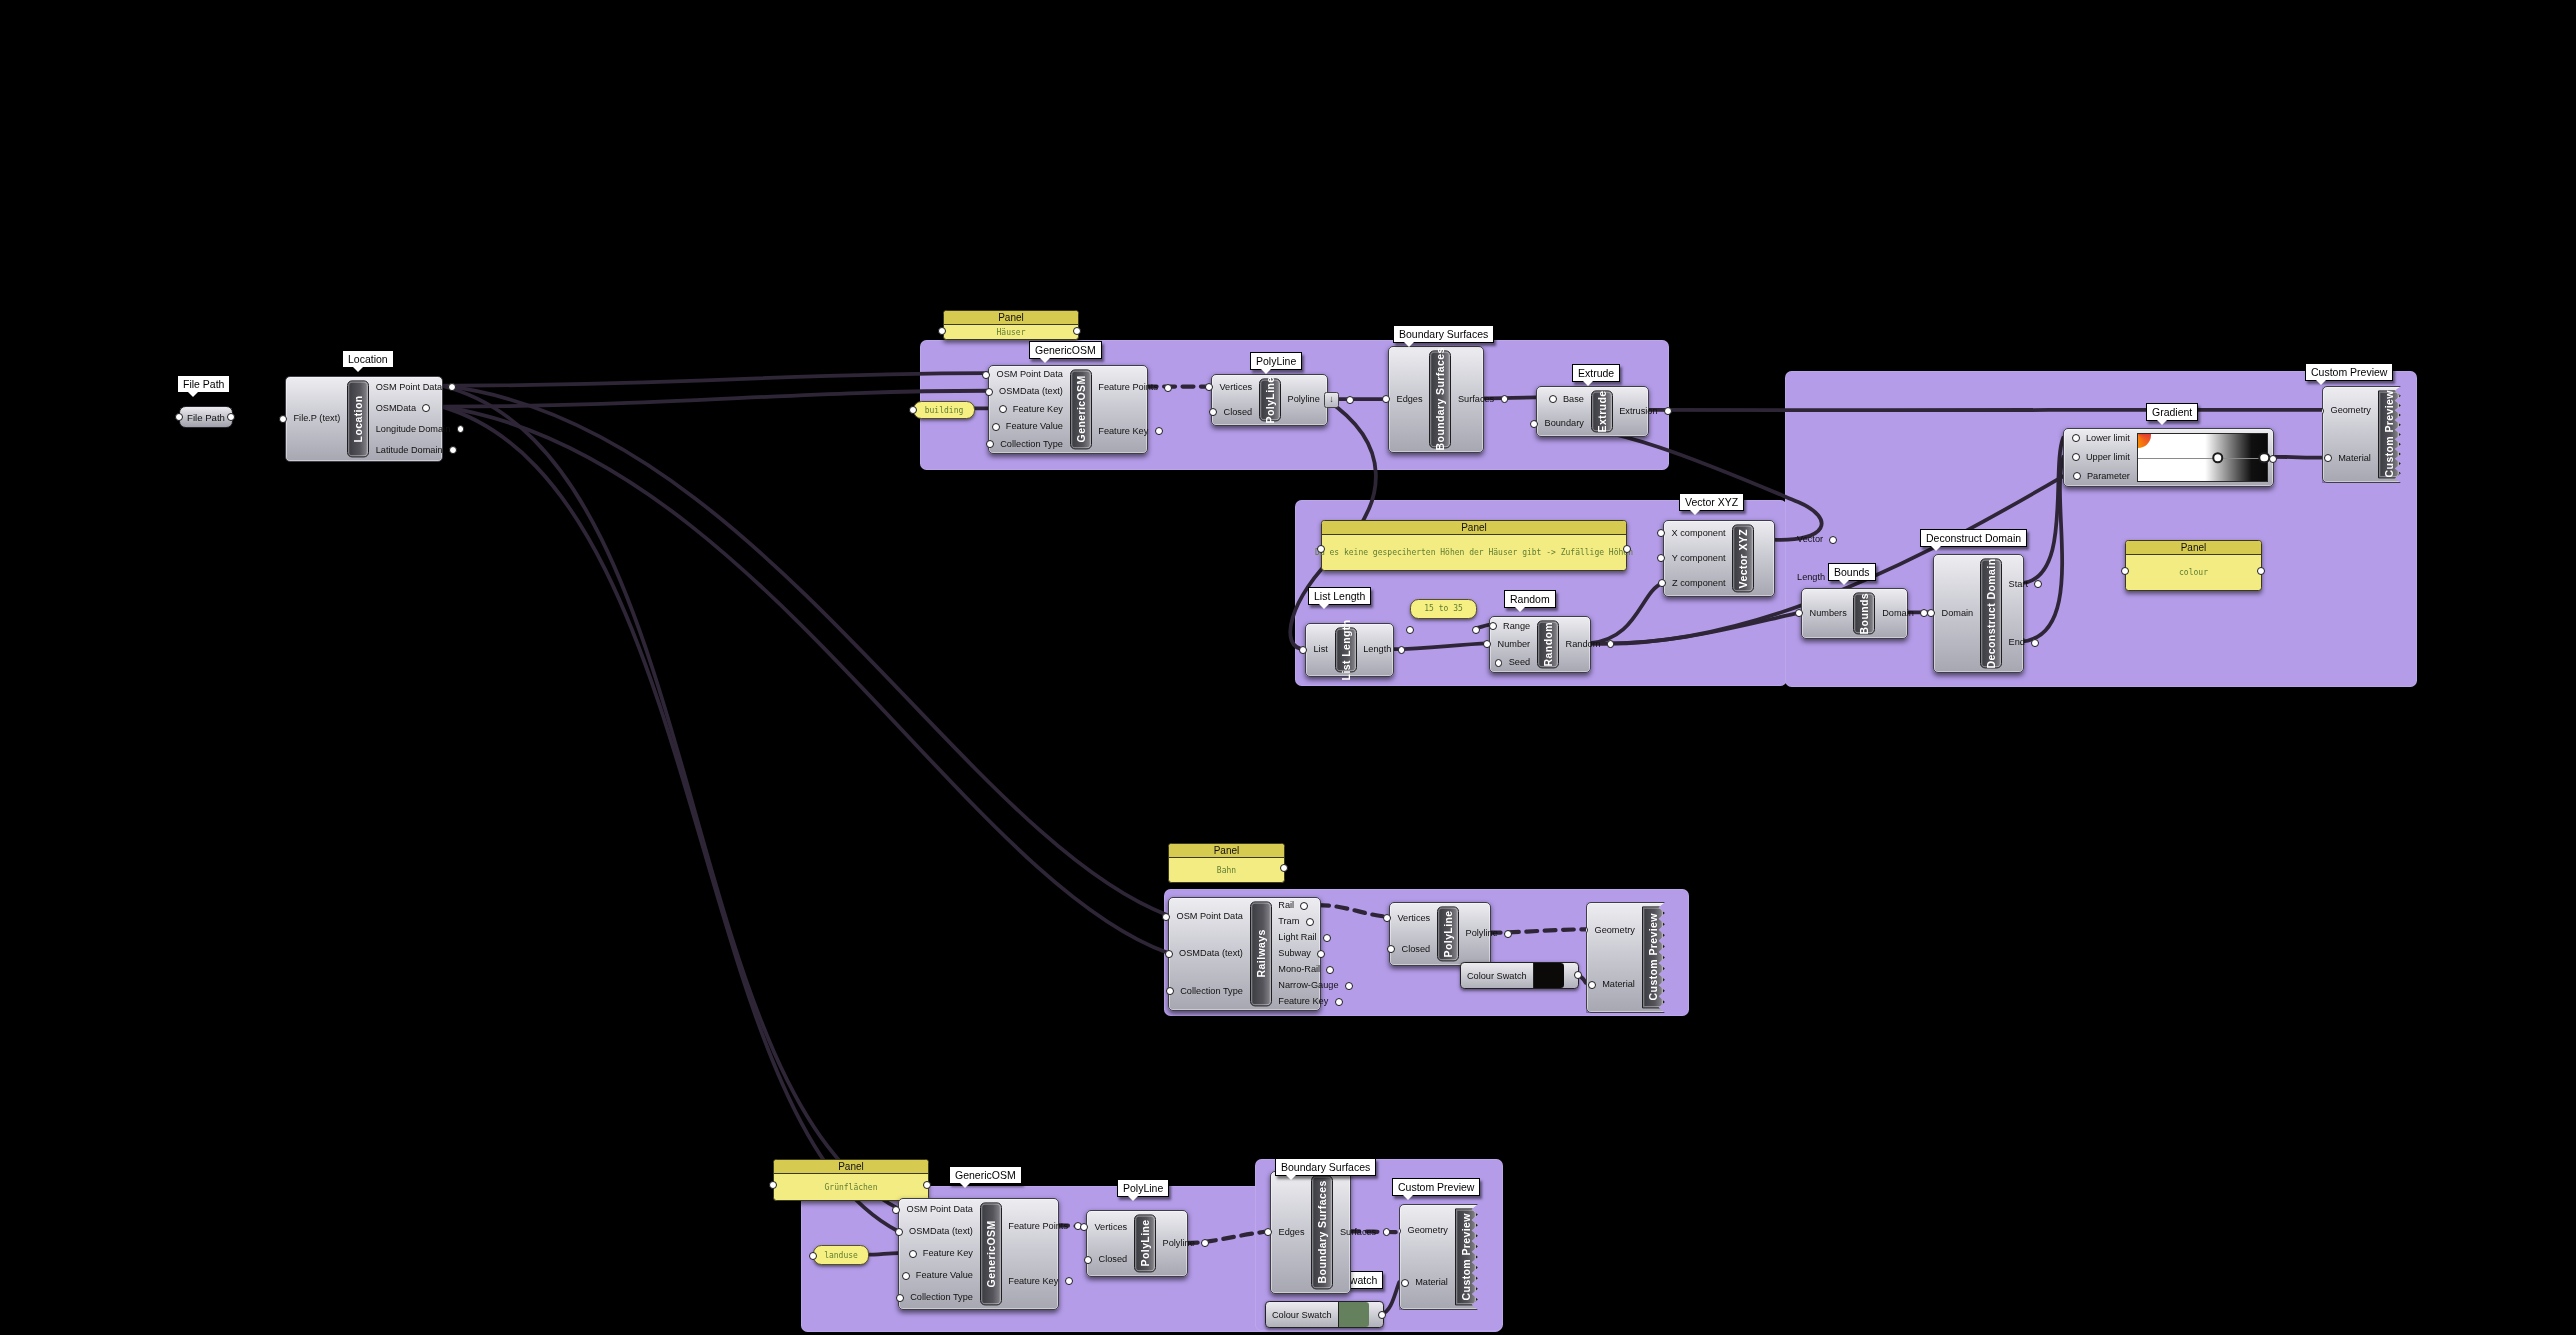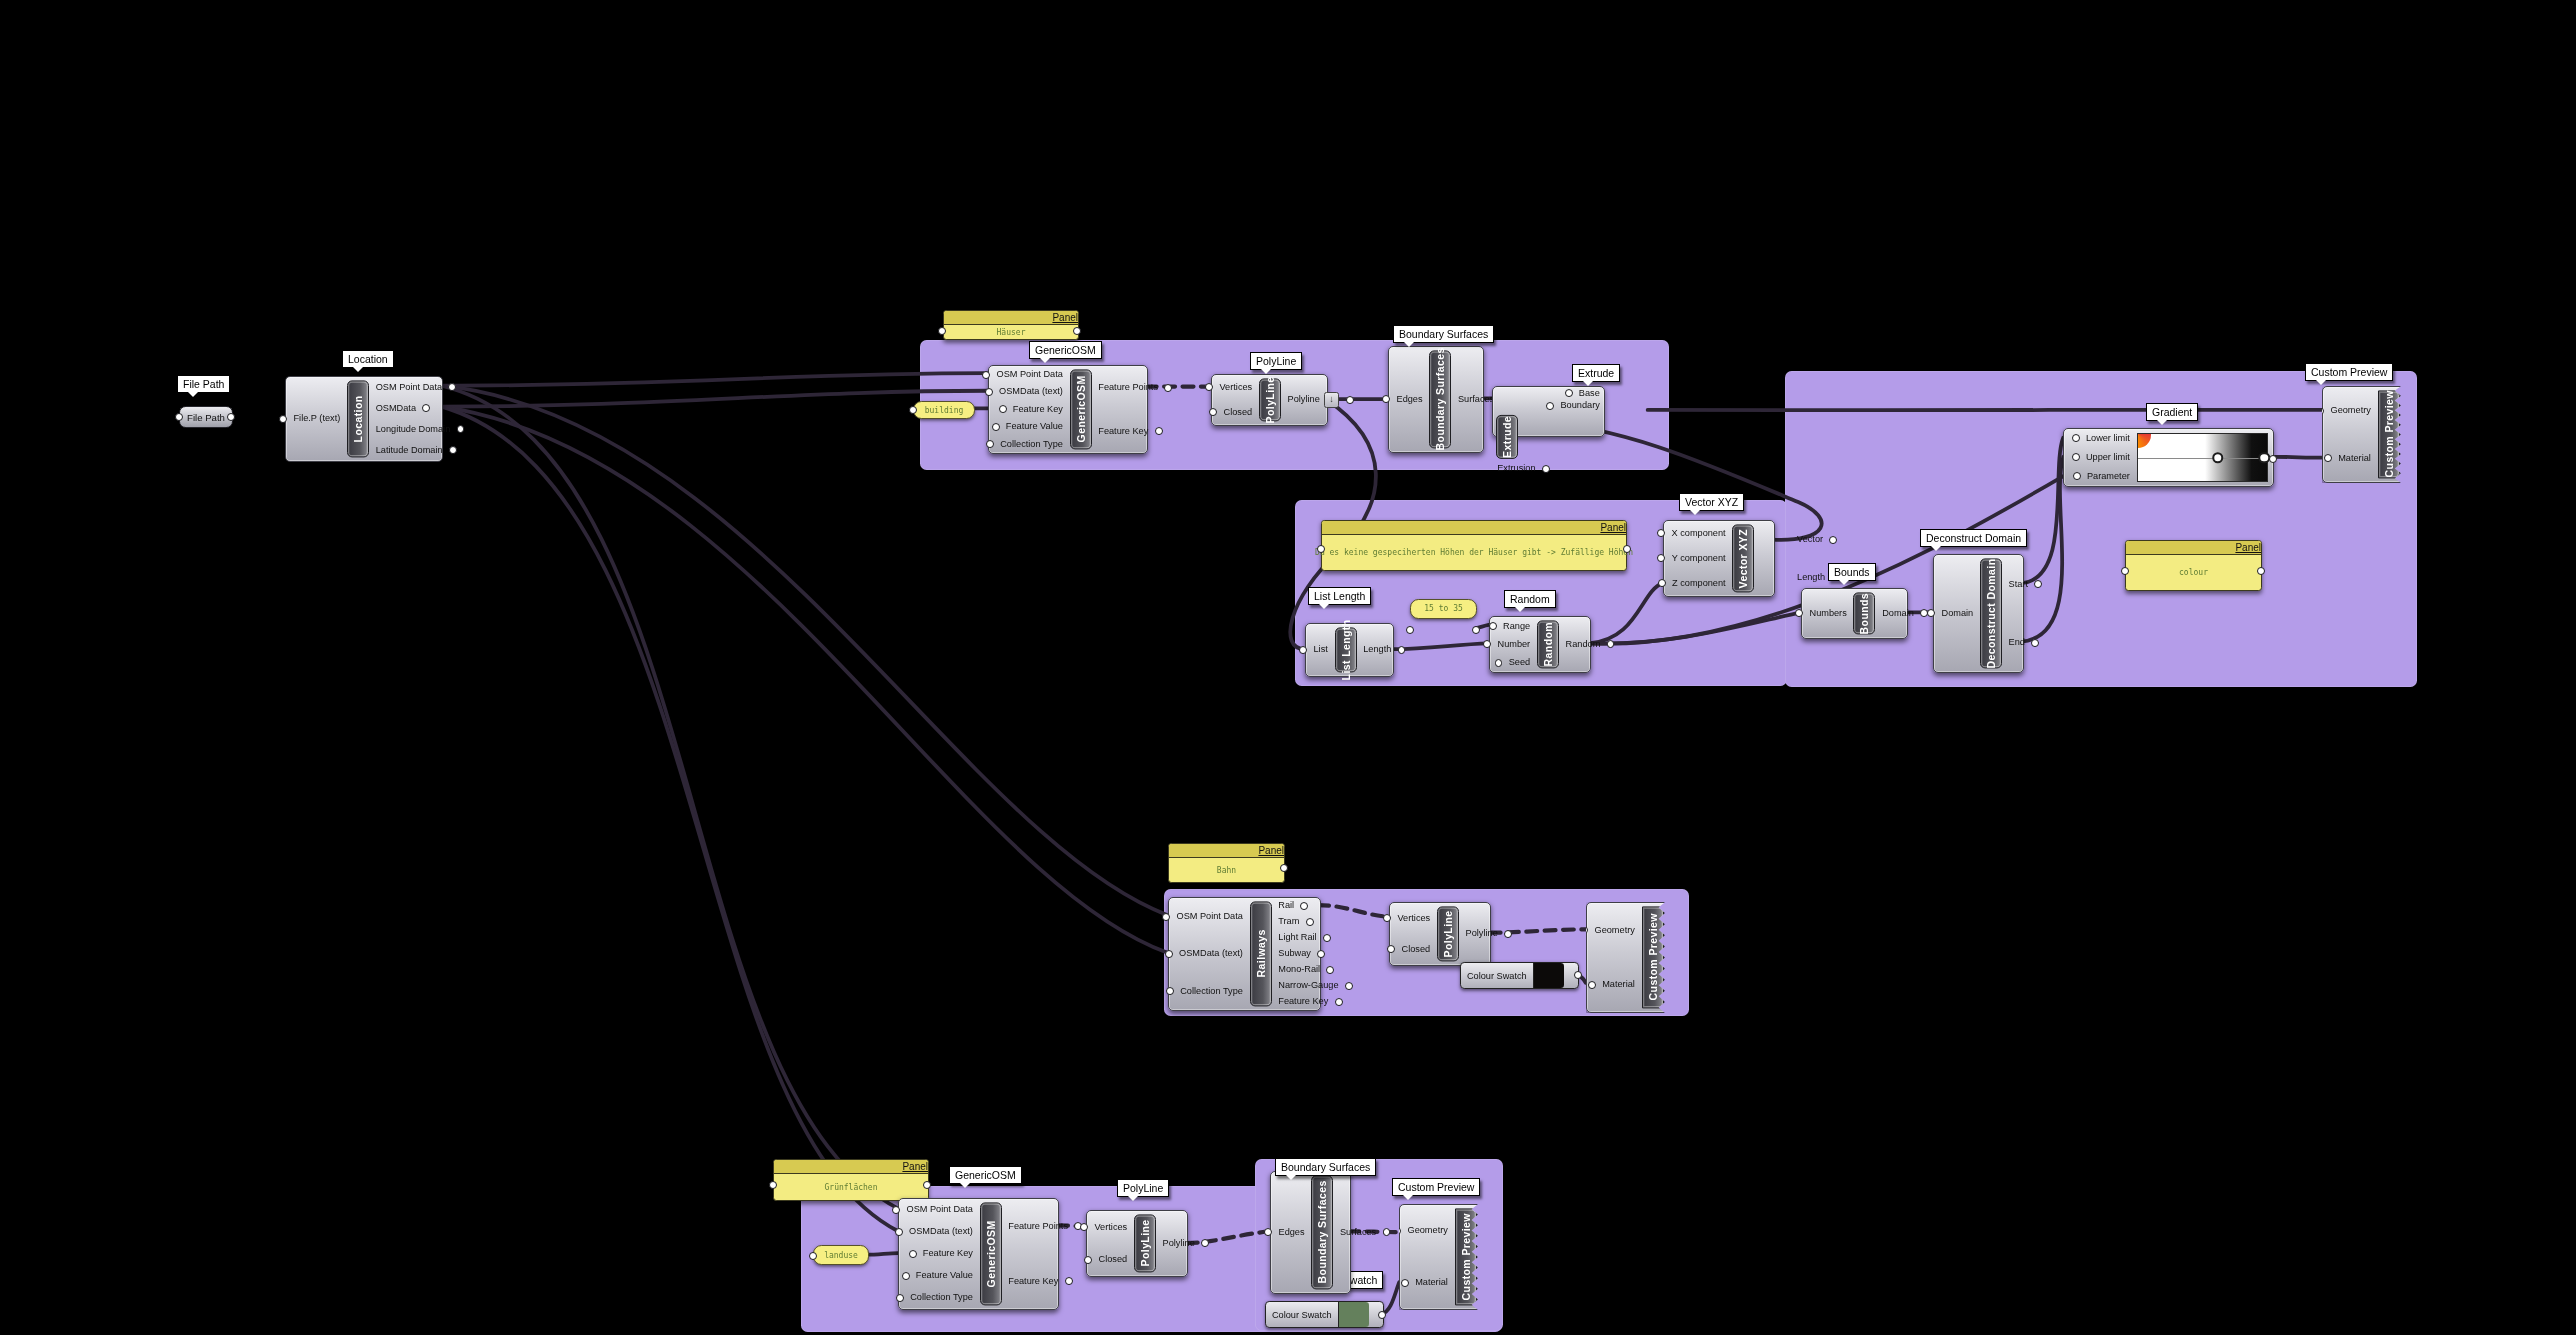--- a/index.html
+++ b/index.html
@@ -36,21 +36,21 @@
   .preview .cap{margin-right:5px;border-radius:5px 0 0 5px;}
   .tip{position:absolute;z-index:9;background:#fff;border:0.8px solid #000;
        padding:1.7px 5px 2.5px 5px;font-size:10.5px;color:#000;white-space:nowrap;
        box-shadow:1.7px 2.5px 2.5px rgba(0,0,0,.5);}
   .tip::after{content:"";position:absolute;left:10px;bottom:-5px;width:0;height:0;
        border:5px solid transparent;border-top-color:#fff;border-bottom:0;}
   .tip.behind{z-index:3;}
   .panel{position:absolute;z-index:5;background:#f3ec82;border:1.3px solid #3c3a1e;
        border-radius:3.3px;box-shadow:0 2.5px 4.2px rgba(0,0,0,.5);display:flex;flex-direction:column;}
   .ptitle{background:#d7ca51;border-bottom:1.3px solid #3c3a1e;border-radius:2.5px 2.5px 0 0;
-       text-align:right;font-size:10px;color:#111;padding:0.8px 0 1.7px 0;text-decoration:underline;}
+       text-align:center;font-size:10px;color:#111;padding:0.8px 0 1.7px 0;}
   .pbody{flex:1;display:flex;align-items:center;justify-content:center;
        font-family:"DejaVu Sans Mono",monospace;font-size:8px;color:#5f7c33;white-space:nowrap;}
   .capsule{position:absolute;z-index:5;display:flex;align-items:center;justify-content:center;
        background:#f6ef82;border:1.3px solid #55502a;border-radius:8.4px;
        font-family:"DejaVu Sans Mono",monospace;font-size:8px;color:#5f7c33;
        box-shadow:0 1.7px 3.3px rgba(0,0,0,.5);white-space:nowrap;}
   .capsule.grey{background:linear-gradient(180deg,#ececf0,#9fa0aa);
        font-family:"Liberation Sans",sans-serif;font-size:9.6px;color:#111;
        border:1.7px solid #26262c;border-radius:6.7px;}
   .swatch{position:absolute;z-index:5;display:flex;align-items:stretch;
@@ -183,21 +183,21 @@
   <div class="col in" style="flex:1;">
     <div class="row pin">Edges</div>
   </div>
   <div class="cap">Boundary Surfaces</div>
   <div class="col out" style="flex:1;">
     <div class="row pout">Surfaces</div>
   </div>
 </div>
 
 <div class="tip" style="left:1572px;top:364px;">Extrude</div>
-<div class="comp" style="left:1492px;top:386px;width:111px;height:49px;flex-direction:column;">
+<div class="comp" style="left:1536px;top:386px;width:111px;height:49px;">
   <div class="col in" style="flex:1;">
     <div class="row pin">Base</div>
     <div class="row pin">Boundary</div>
   </div>
   <div class="cap">Extrude</div>
   <div class="col out" style="flex:1.15;">
     <div class="row pout">Extrusion</div>
   </div>
 </div>
 

